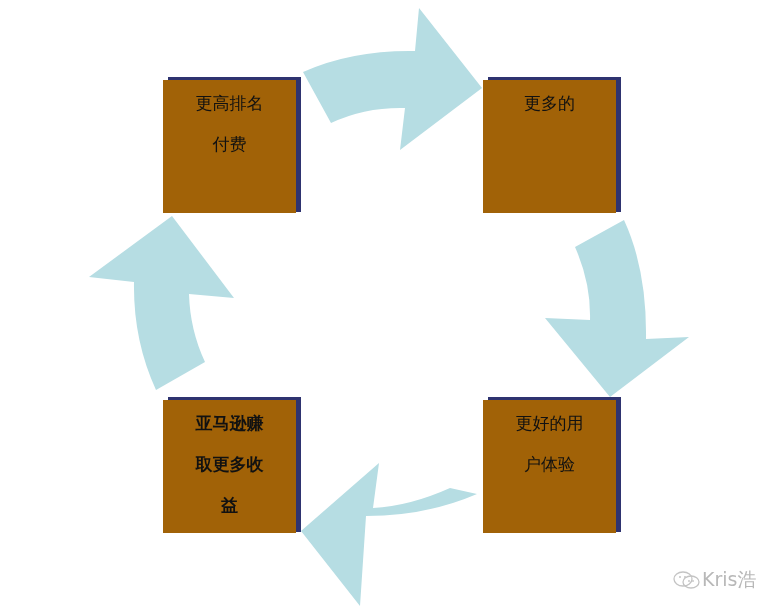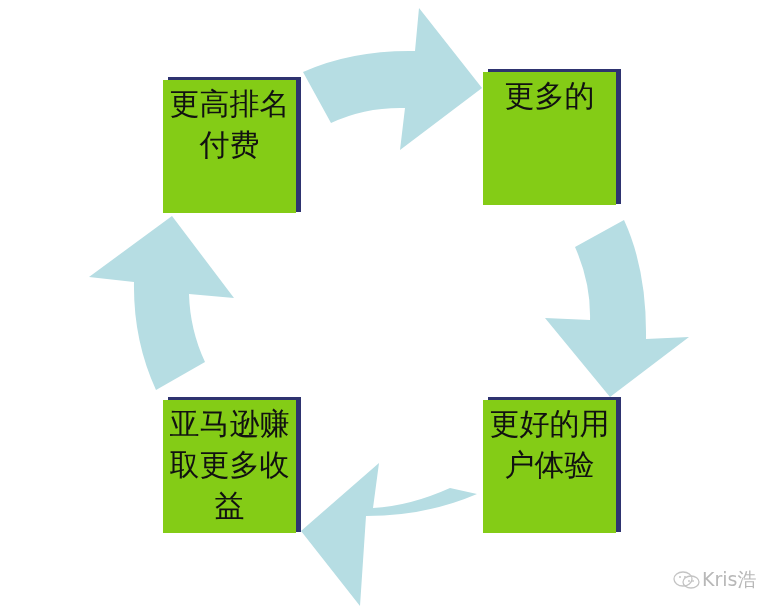--- a/index.html
+++ b/index.html
@@ -1,22 +1,22 @@
 <!DOCTYPE html>
 <html><head>
   <meta charset="utf-8">
   <style>
     html, body { margin: 0; padding: 0; background: #ffffff; }
     body { width: 784px; height: 614px; position: relative; overflow: hidden; font-family: "DejaVu Sans", sans-serif; }
     .canvas { position: absolute; left: 0; top: 0; width: 784px; height: 614px; }
     .arrows { position: absolute; left: 0; top: 0; }
     .box-wrap { position: absolute; width: 137px; height: 136px; }
     .box-shadow { position: absolute; left: 5px; top: -3px; width: 133px; height: 135px; background: #2e3370; }
-    .box { position: absolute; left: 0; top: 0; width: 133px; height: 133px; background: #84cc16;
-           color: #111; font-size: 30px; line-height: 41px; text-align: center; box-sizing: border-box;
+    .box { position: absolute; left: 0; top: 0; width: 133px; height: 133px; background: #a16207;
+           color: #111; font-size: 17px; line-height: 41px; text-align: center; box-sizing: border-box;
            padding-top: 3px; letter-spacing: 0px; }
     .box .line { display: block; white-space: nowrap; }
     .watermark { position: absolute; left: 672px; top: 568px; height: 24px; display: flex; align-items: center; 
                  color: #b8b8b8; font-size: 19px; font-family: "DejaVu Sans", sans-serif; }
     .watermark svg { display: block; }
   </style>
 </head>
 <body>
 
 <div class="canvas">
@@ -33,36 +33,36 @@
   </svg>
 
   <div class="box-wrap" style="left:163px; top:80px;">
     <div class="box-shadow"></div>
     <div class="box">
       <span class="line">更高排名</span>
       <span class="line">付费</span>
     </div>
   </div>
 
-  <div class="box-wrap" style="left:483px; top:72px;">
+  <div class="box-wrap" style="left:483px; top:80px;">
     <div class="box-shadow"></div>
     <div class="box">
       <span class="line">更多的</span>
     </div>
   </div>
 
   <div class="box-wrap" style="left:483px; top:400px;">
     <div class="box-shadow"></div>
     <div class="box">
       <span class="line">更好的用</span>
       <span class="line">户体验</span>
     </div>
   </div>
 
-  <div class="box-wrap" style="left:163px; top:400px;">
+  <div class="box-wrap" style="left:163px; top:400px;font-weight:bold;">
     <div class="box-shadow"></div>
     <div class="box">
       <span class="line">亚马逊赚</span>
       <span class="line">取更多收</span>
       <span class="line">益</span>
     </div>
   </div>
 
   <div class="watermark">
     <svg width="30" height="22" viewBox="0 0 30 22">

